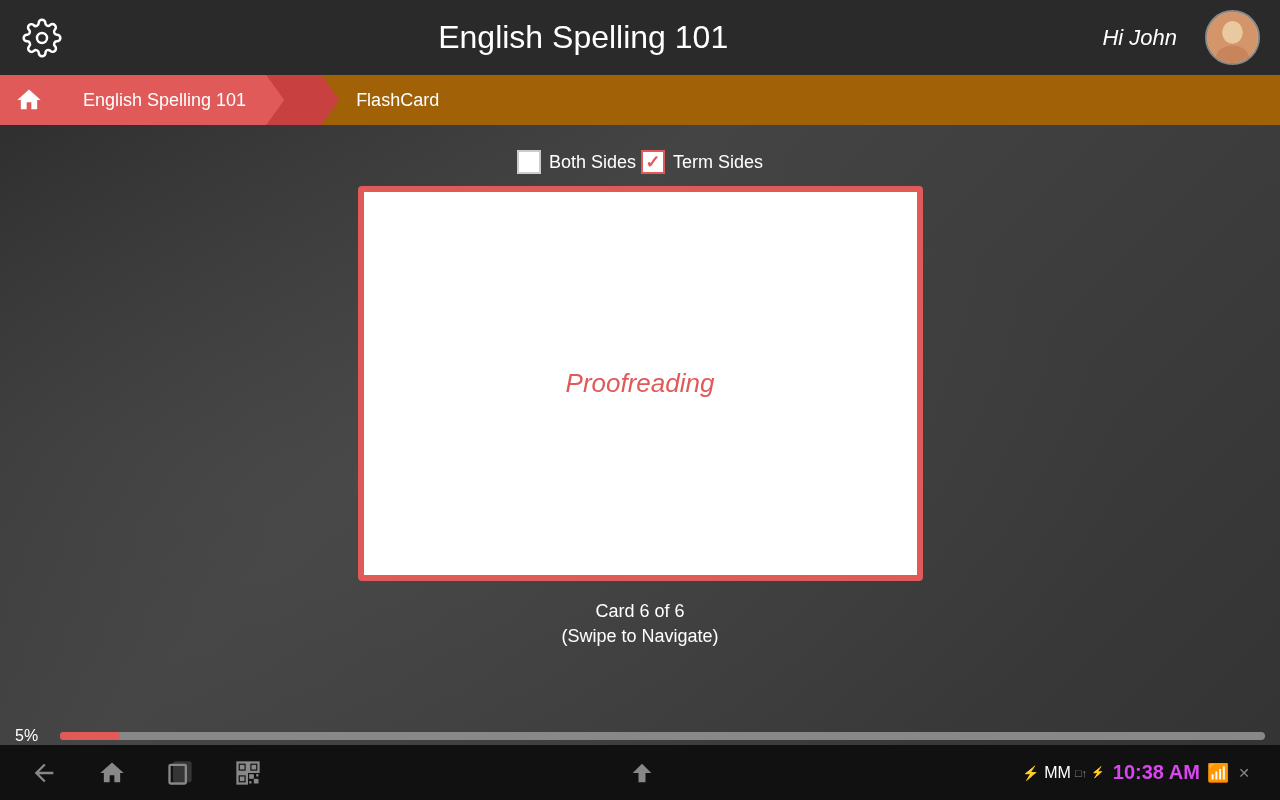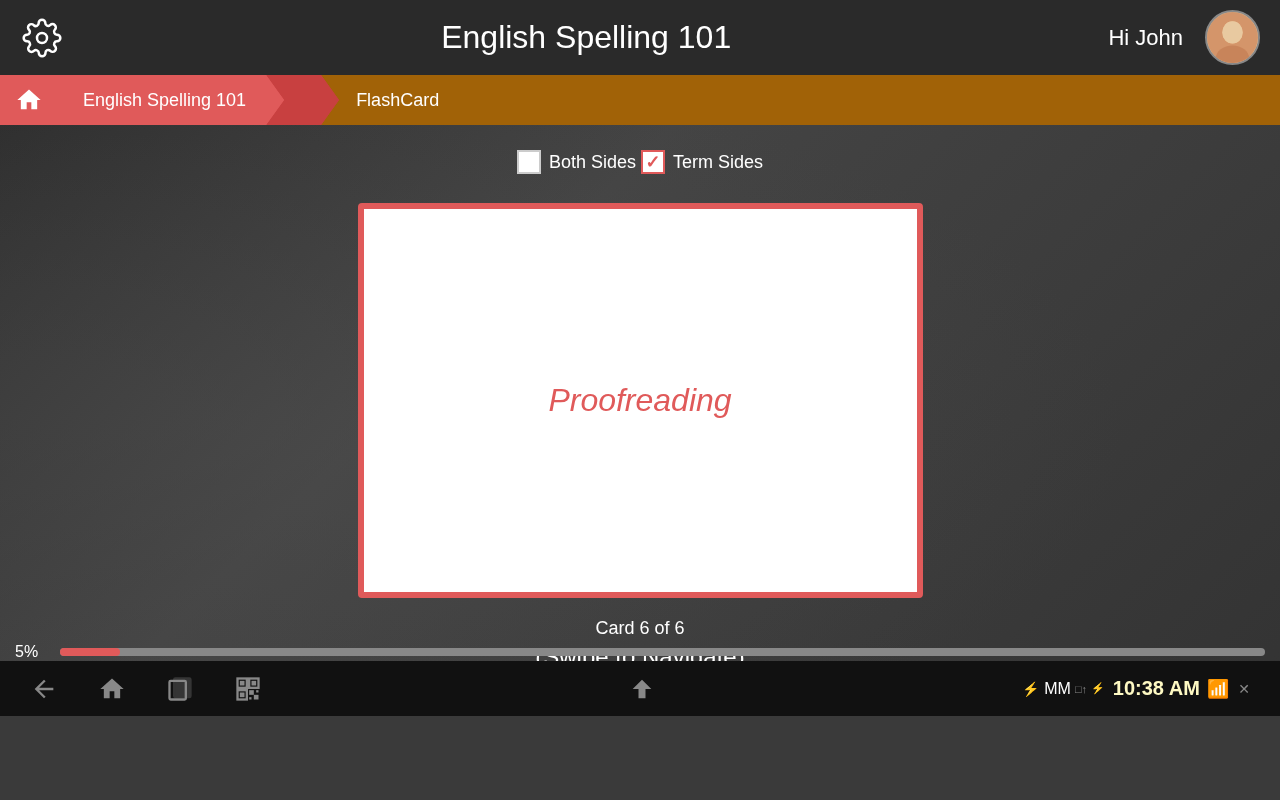--- a/index.html
+++ b/index.html
@@ -53,21 +53,22 @@
       justify-content: center;
       cursor: pointer;
     }
     .gear-icon svg {
       width: 40px;
       height: 40px;
     }
     .user-area {
       display: flex;
       align-items: center;
-      gap: 22px;
+      gap: 28px;
+      font-style: italic;
     }
     .hi-john {
       color: #ffffff;
       font-size: 22px;
     }
     .avatar {
       width: 55px;
       height: 55px;
       border-radius: 50%;
       background: linear-gradient(135deg, #c8a882, #e8c9a0);
@@ -86,21 +87,21 @@
       background-color: #e05a5a;
       display: flex;
       align-items: stretch;
     }
 
     
     .options-row {
       display: flex;
       align-items: center;
       gap: 5px;
-      margin-bottom: 29px;
+      margin-bottom: 12px;
     }
     .checkbox-item {
       display: flex;
       align-items: center;
       gap: 8px;
       cursor: pointer;
     }
     .checkbox-box {
       width: 24px;
       height: 24px;
@@ -132,36 +133,36 @@
       background: white;
       border: 6px solid #e05a5a;
       border-radius: 4px;
       display: flex;
       align-items: center;
       justify-content: center;
       margin-bottom: 20px;
     }
     .flashcard-word {
       color: #e05a5a;
-      font-size: 32px;
+      font-size: 26px;
       font-style: italic;
     }
 
     
     .card-info {
       text-align: center;
       color: white;
       margin-bottom: 15px;
     }
     .card-number {
       font-size: 18px;
       margin-bottom: 4px;
     }
     .card-hint {
-      font-size: 24px;
+      font-size: 18px;
     }
 
     
     .progress-area {
       position: absolute;
       bottom: 55px;
       left: 0;
       right: 0;
       z-index: 10;
       display: flex;
@@ -222,37 +223,37 @@
       display: flex;
       align-items: center;
       justify-content: center;
       cursor: pointer;
     }
     .nav-icon svg {
       width: 28px;
       height: 28px;
     }
     .status-time {
-      color: #fef9c3;
+      color: #d946ef;
       font-size: 20px;
       font-weight: bold;
     }
     .status-icons {
       display: flex;
       align-items: center;
       gap: 4px;
       color: white;
       font-size: 12px;
     }
 
     
     .app-wrapper {
       position: relative;
       width: 1280px;
-      height: 716px;
+      height: 800px;
       overflow: hidden;
     }
     .content-area {
       position: relative;
       z-index: 5;
       height: calc(800px - 75px - 50px - 55px);
       display: flex;
       flex-direction: column;
       align-items: center;
       padding-top: 25px;

